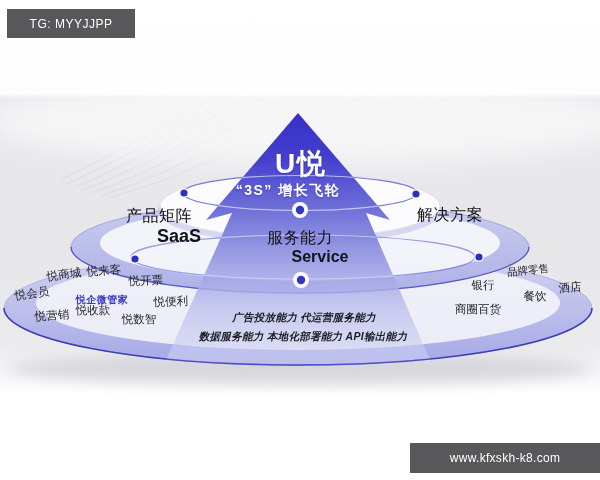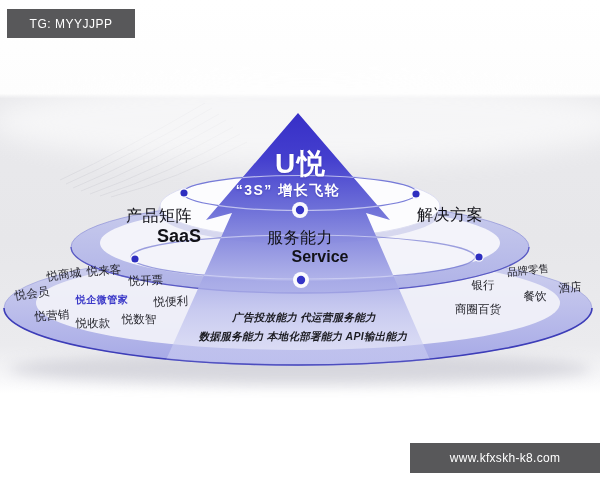--- a/index.html
+++ b/index.html
@@ -114,21 +114,21 @@
   <div class="t h-cn" style="left:300px;top:238px">服务能力</div>
   <div class="t h-en" style="left:300px;top:257px;font-size:16px">Service</div>
   <div class="t h-cn" style="left:450px;top:215px">解决方案</div>
 
   <div class="t lbl" style="left:64px;top:275px;transform:translate(-50%,-50%) rotate(-8deg)">悦商城</div>
   <div class="t lbl" style="left:104px;top:271px;transform:translate(-50%,-50%) rotate(-4deg)">悦来客</div>
   <div class="t lbl" style="left:146px;top:281px;transform:translate(-50%,-50%) rotate(-2deg)">悦开票</div>
   <div class="t lbl" style="left:32px;top:294px;transform:translate(-50%,-50%) rotate(-8deg)">悦会员</div>
   <div class="t lbl" style="left:171px;top:302px;transform:translate(-50%,-50%) rotate(-2deg)">悦便利</div>
   <div class="t lbl" style="left:52px;top:316px;transform:translate(-50%,-50%) rotate(-4deg)">悦营销</div>
-  <div class="t lbl" style="left:93px;top:324px">悦收款</div>
+  <div class="t lbl" style="left:93px;top:311px">悦收款</div>
   <div class="t lbl" style="left:139px;top:320px">悦数智</div>
   <div class="t lbl-featured" style="left:102px;top:300px">悦企微管家</div>
 
   <div class="t cap" style="left:304px;top:317px">广告投放能力  代运营服务能力</div>
   <div class="t cap" style="left:303px;top:336px">数据服务能力  本地化部署能力  API输出能力</div>
 
   <div class="t lbl-sm" style="left:528px;top:270px;transform:translate(-50%,-50%) rotate(-6deg)">品牌零售</div>
   <div class="t lbl" style="left:483px;top:286px">银行</div>
   <div class="t lbl" style="left:570px;top:288px;transform:translate(-50%,-50%) rotate(-4deg)">酒店</div>
   <div class="t lbl" style="left:535px;top:297px">餐饮</div>

